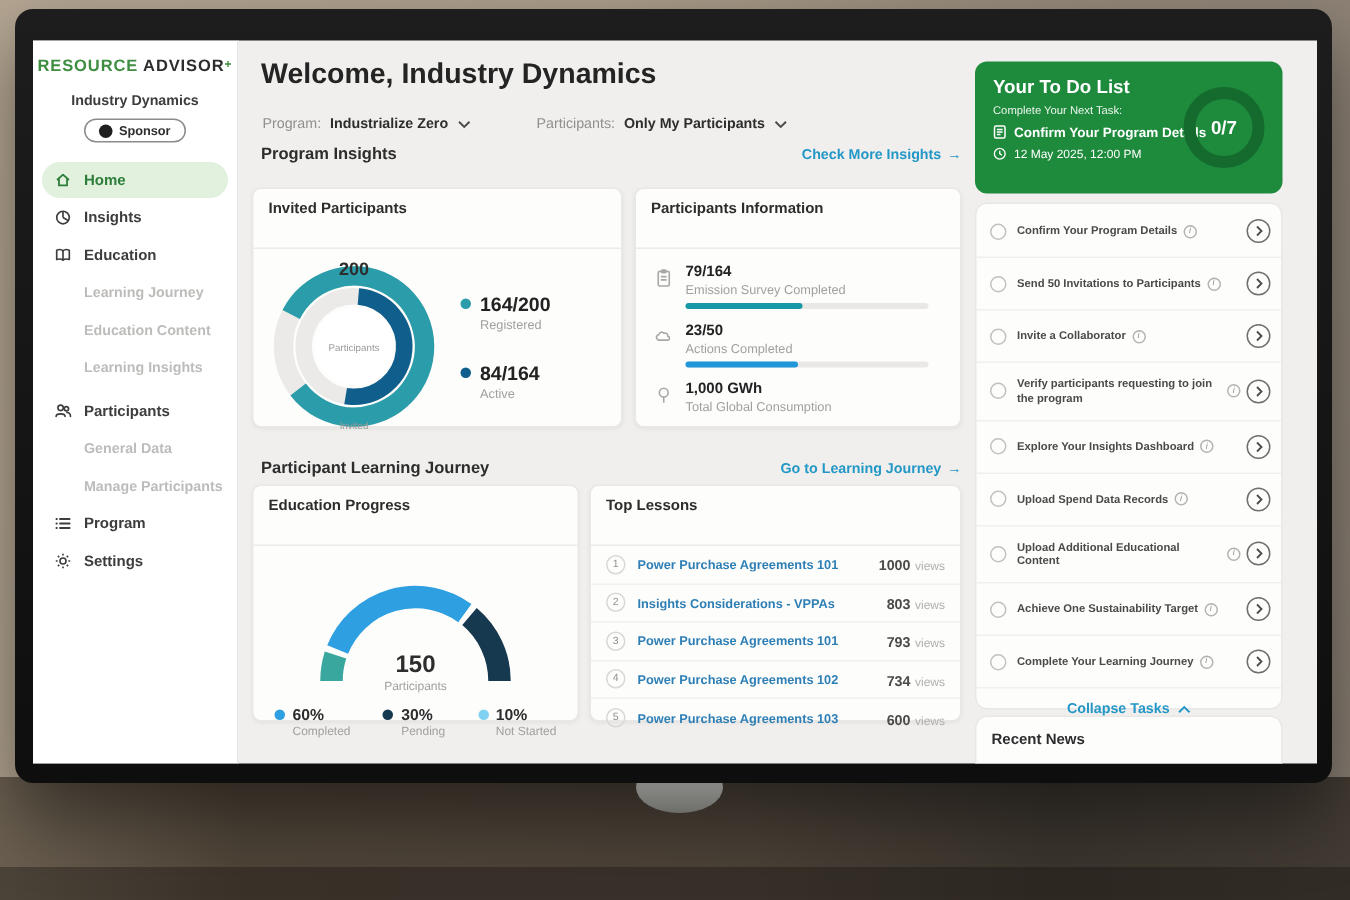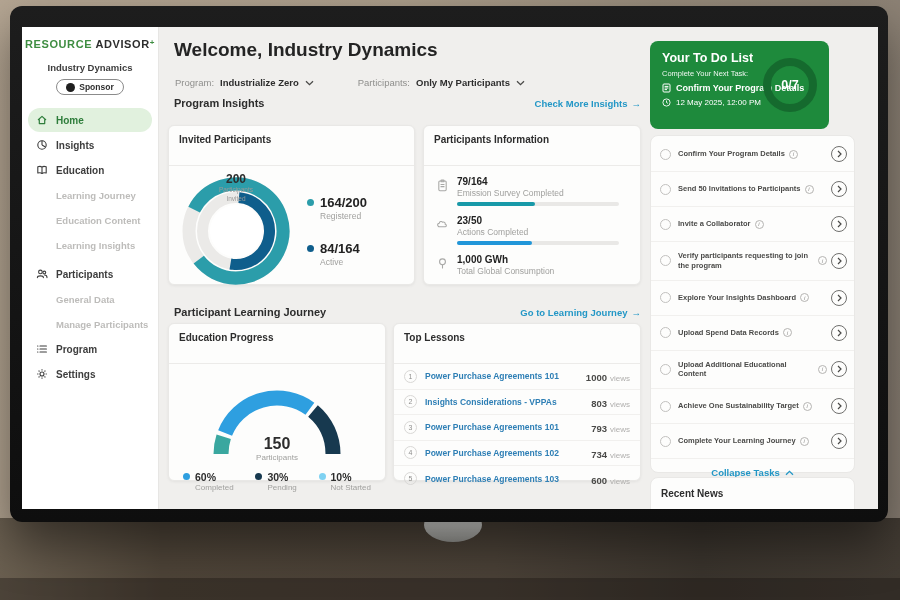--- a/index.html
+++ b/index.html
@@ -57,21 +57,21 @@
     box-shadow:0 1px 3px rgba(0,0,0,.06); }
   .card-title { padding:8px 10px 20px; font-size:10px; font-weight:bold; color:#2d2d2d; border-bottom:1px solid #ecebe9; }
 
   #card-invited { left:146px; top:98px; width:247px; height:160px; }
   #card-pinfo   { left:401px; top:98px; width:218px; height:160px; }
   #card-edu     { left:146px; top:296px; width:218px; height:158px; }
   #card-lessons { left:371px; top:296px; width:248px; height:158px; }
 
   .invited-body { display:flex; align-items:center; padding:6px 8px; }
   .donut-wrap { position:relative; width:118px; height:118px; flex:none; }
-  .donut-center { position:absolute; inset:0; display:flex; flex-direction:column; align-items:center; justify-content:flex-start; }
+  .donut-center { position:absolute; inset:0; display:flex; flex-direction:column; align-items:center; justify-content:space-between; }
   .donut-center .val { font-size:12px; font-weight:bold; color:#2d2d2d; }
   .donut-center .lbl { font-size:6.5px; color:#9a9a98; line-height:1.35; }
   .legend-col { margin-left:12px; display:flex; flex-direction:column; gap:20px; }
   .legend-entry { display:flex; gap:6px; }
   .legend-dot { width:7px; height:7px; border-radius:50%; margin-top:4px; flex:none; }
   .legend-val { font-size:13px; font-weight:bold; color:#222; }
   .legend-lbl { font-size:8.5px; color:#a0a09e; margin-top:1px; }
 
   .pinfo-body { padding:10px 12px; }
   .stat { display:flex; gap:8px; margin-bottom:9px; }
@@ -97,21 +97,21 @@
   .lesson { display:flex; align-items:center; gap:8px; padding:0 10px; height:25.5px; border-bottom:1px solid #f1f0ee; }
   .lesson:last-child { border-bottom:none; }
   .lesson-rank { width:13px; height:13px; border:1px solid #d9d8d6; border-radius:50%; font-size:7px; color:#8f8f8d;
     display:flex; align-items:center; justify-content:center; flex:none; }
   .lesson-title { flex:1; font-size:8.5px; font-weight:bold; color:#2e7fb5; cursor:pointer; white-space:nowrap; overflow:hidden; }
   .lesson-views { white-space:nowrap; }
   .lesson-views .n { font-size:9.5px; font-weight:bold; color:#4a4a48; }
   .lesson-views .w { font-size:8px; color:#b0afad; margin-left:3px; }
 
   
-  #todo-green { position:absolute; left:628px; top:14px; width:179px; height:88px;
+  #todo-green { position:absolute; left:628px; top:14px; width:205px; height:88px;
     background:#1e8a3c; border-radius:8px; padding:10px 12px; color:#fff; }
   .todo-title { font-size:12.5px; font-weight:bold; }
   .todo-sub { font-size:7.5px; margin-top:4px; opacity:.92; }
   .todo-task { display:flex; align-items:center; gap:5px; font-size:9px; font-weight:bold; margin-top:5px; }
   .todo-time { display:flex; align-items:center; gap:5px; font-size:8px; margin-top:5px; }
   .todo-ring { position:absolute; right:12px; top:17px; width:54px; height:54px; border-radius:50%;
     border:8px solid #156a2e; display:flex; align-items:center; justify-content:center;
     font-size:12.5px; font-weight:bold; color:#fff; }
 
   #todo-list { position:absolute; left:628px; top:108px; width:205px; height:338px;

